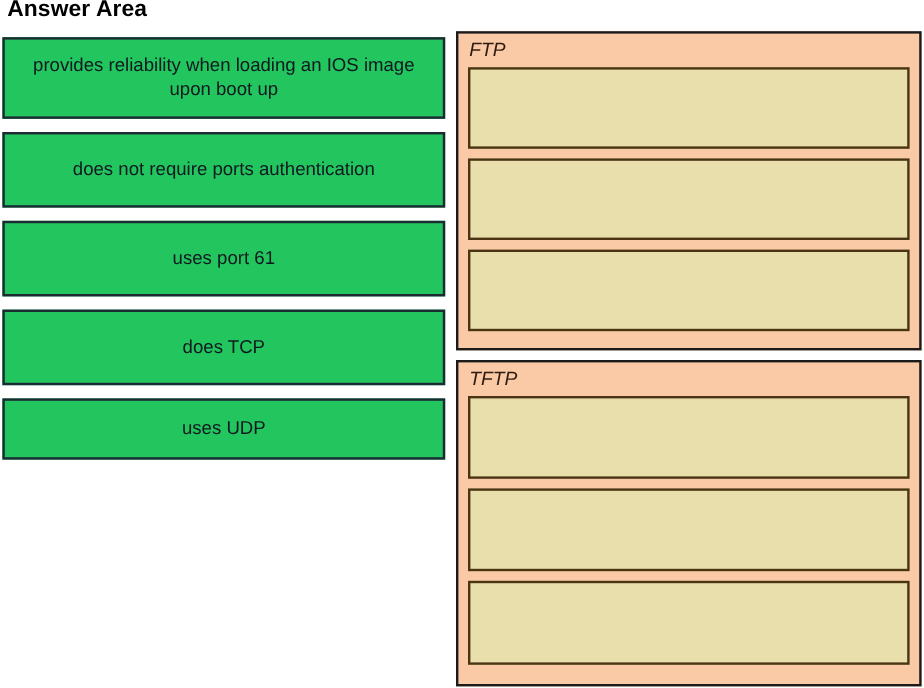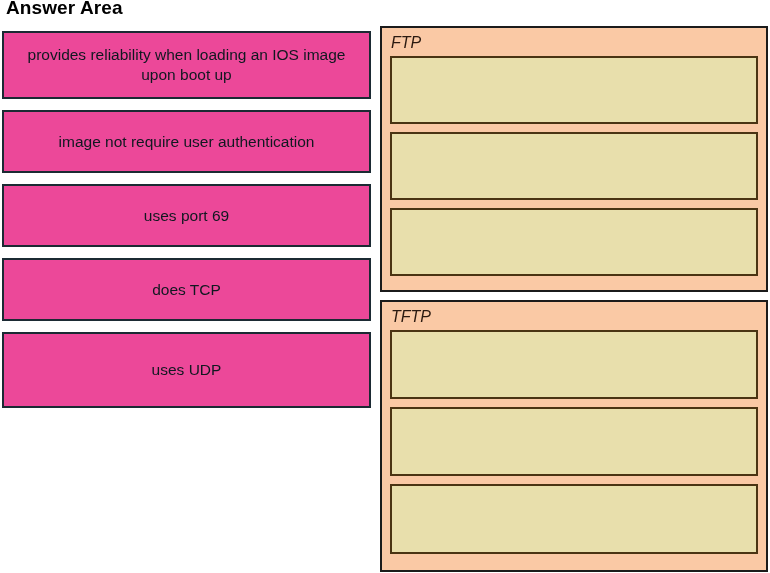--- a/index.html
+++ b/index.html
@@ -30,37 +30,37 @@
   #options-column {
     position: absolute;
     left: 2px;
     top: 31px;
     width: 369px;
   }
 
   .option-tile {
     box-sizing: border-box;
     width: 369px;
-    background: #ec4899;
+    background: #22c55e;
     border: 2px solid #1b2a33;
     display: flex;
     align-items: center;
     justify-content: center;
     text-align: center;
     font-size: 15.5px;
     color: #101820;
     line-height: 20px;
     padding: 2px 10px;
     margin-bottom: 11px;
   }
   .option-tile span { display: block; }
 
   .tile-h-tall { height: 68px; }
   .tile-h { height: 63px; }
-  .tile-h-last { height: 76px; }
+  .tile-h-last { height: 51px; }
 
   
   #categories-column {
     position: absolute;
     left: 380px;
     top: 26px;
     width: 388px;
     font-style: italic;
   }
 
@@ -97,25 +97,25 @@
 
 <div id="page-title">Answer Area</div>
 
 <div id="options-column">
 
   <div class="option-tile tile-h-tall">
     <span>provides reliability when loading an IOS image upon boot up</span>
   </div>
 
   <div class="option-tile tile-h">
-    <span>image not require user authentication</span>
+    <span>does not require ports authentication</span>
   </div>
 
   <div class="option-tile tile-h">
-    <span>uses port 69</span>
+    <span>uses port 61</span>
   </div>
 
 
   <div class="option-tile tile-h">
     <span>does TCP</span>
   </div>
 
   <div class="option-tile tile-h-last">
     <span>uses UDP</span>
   </div>

